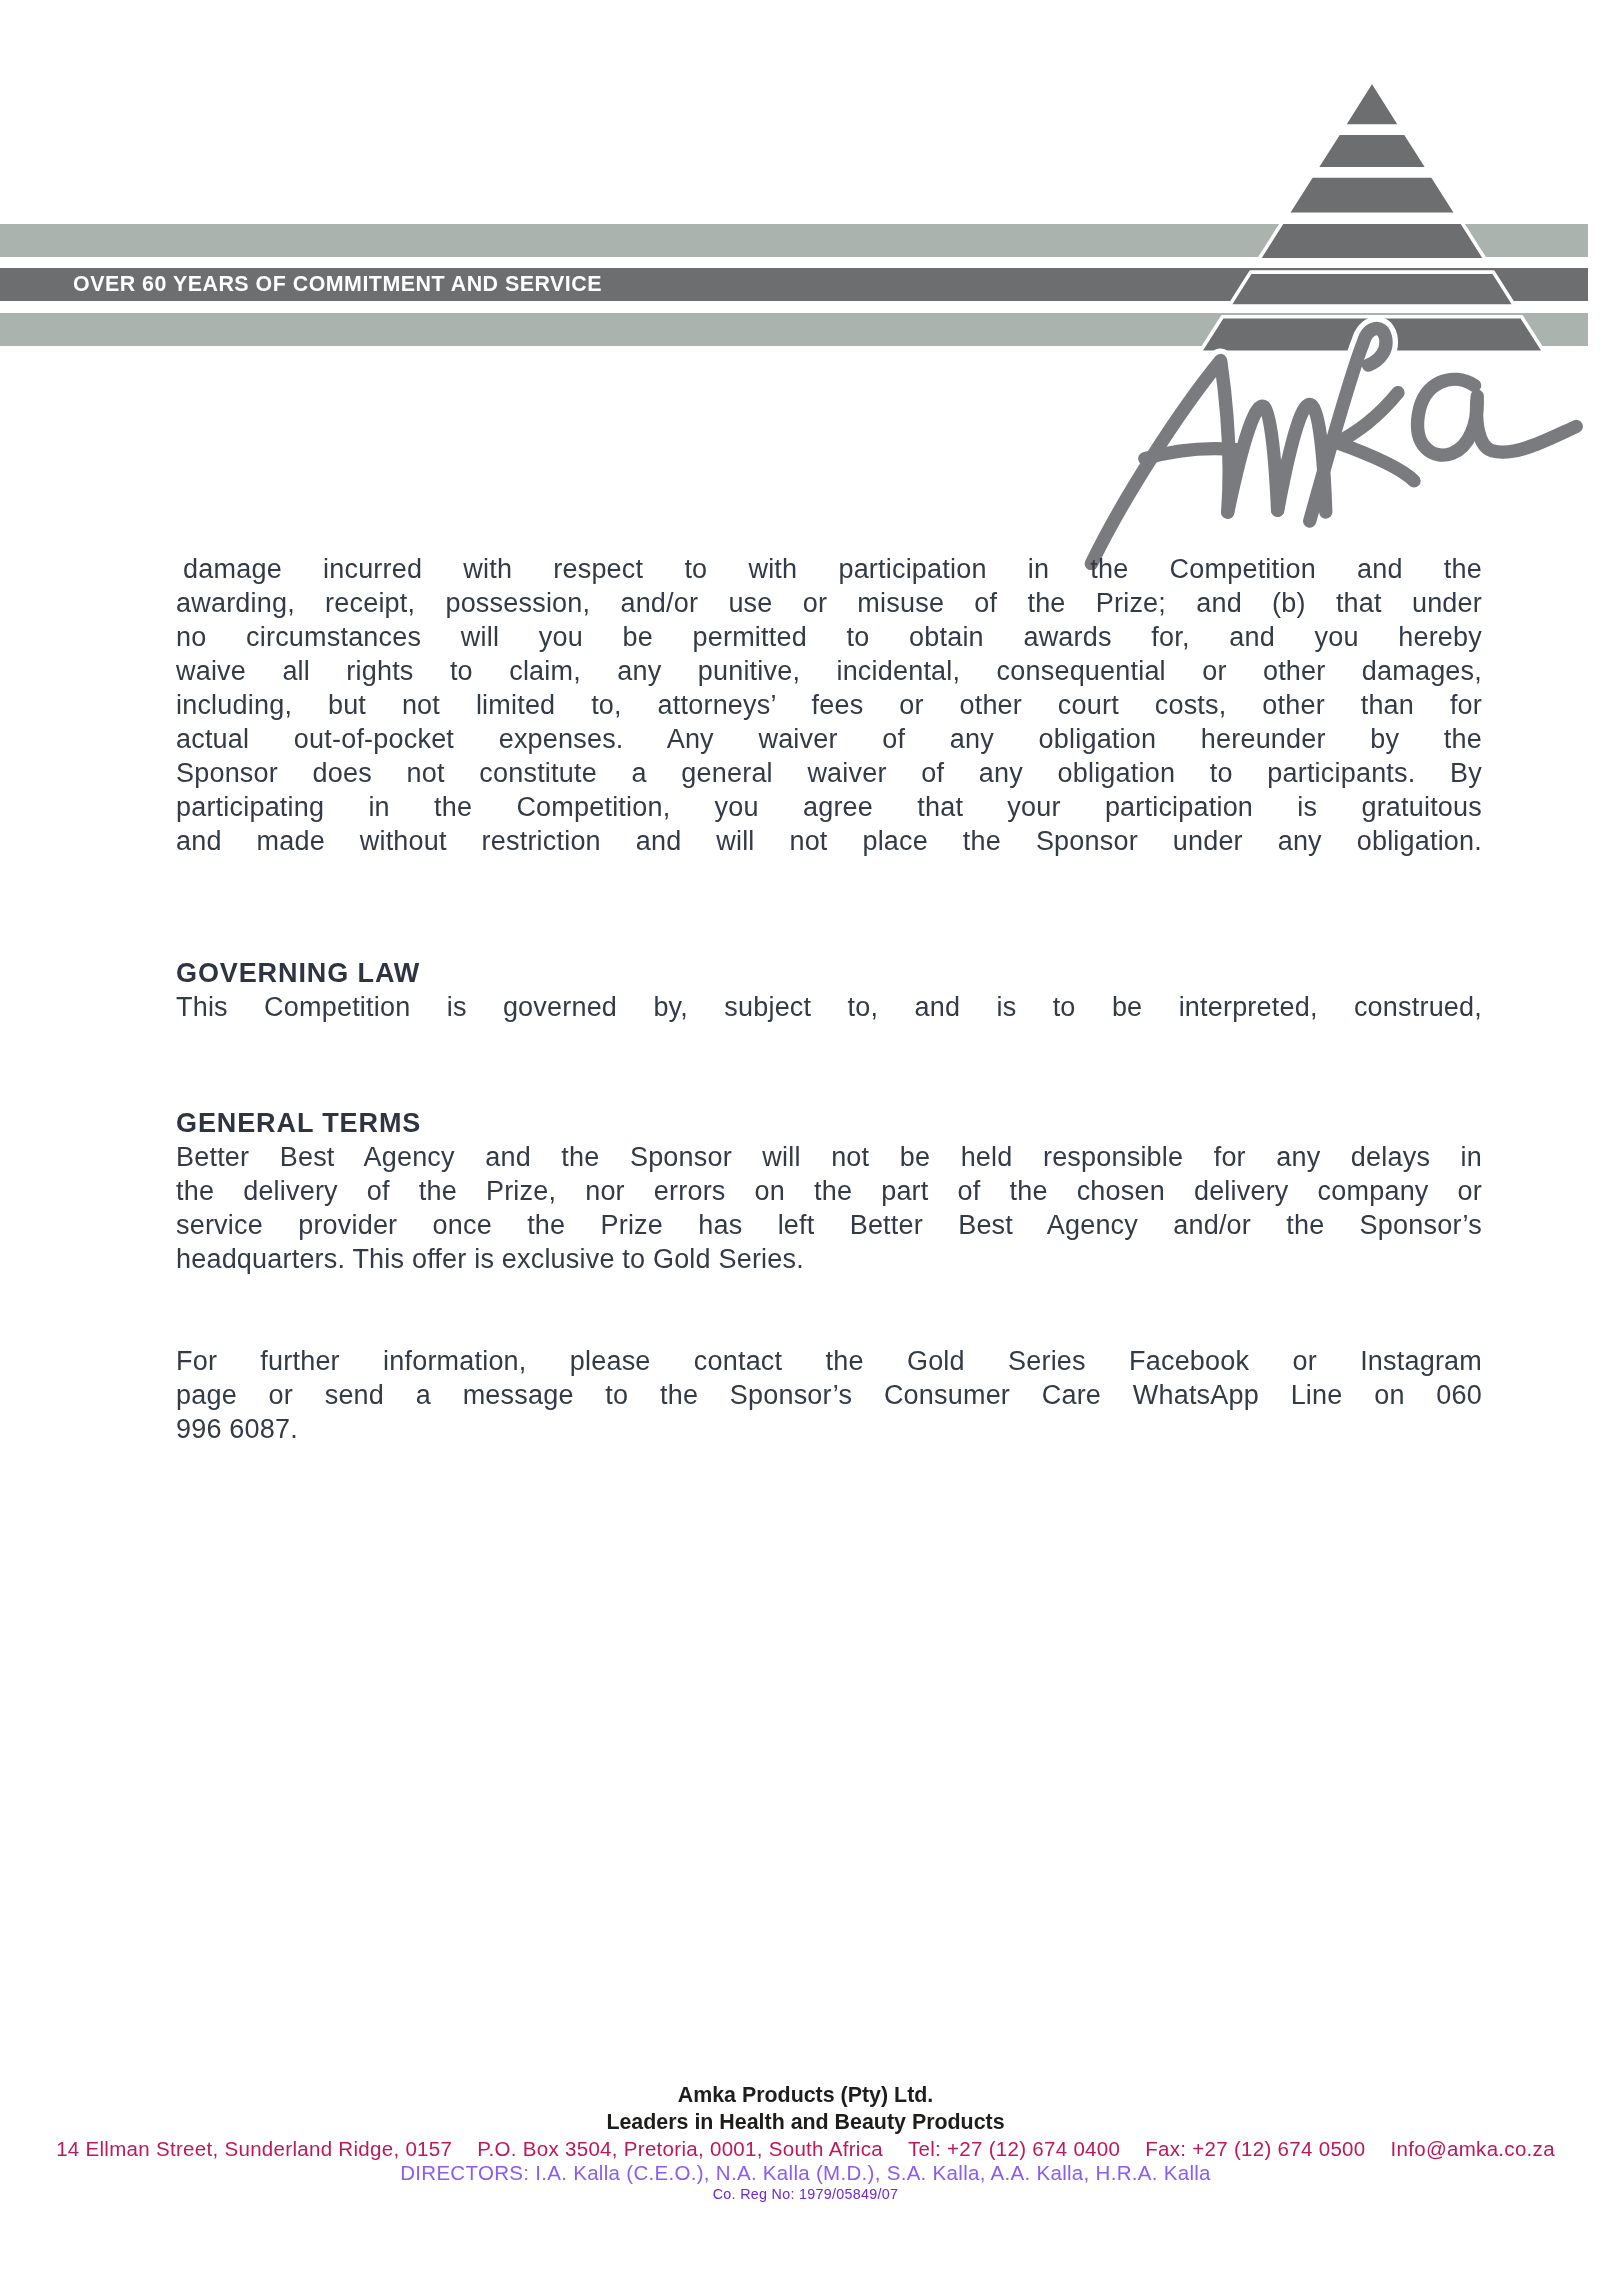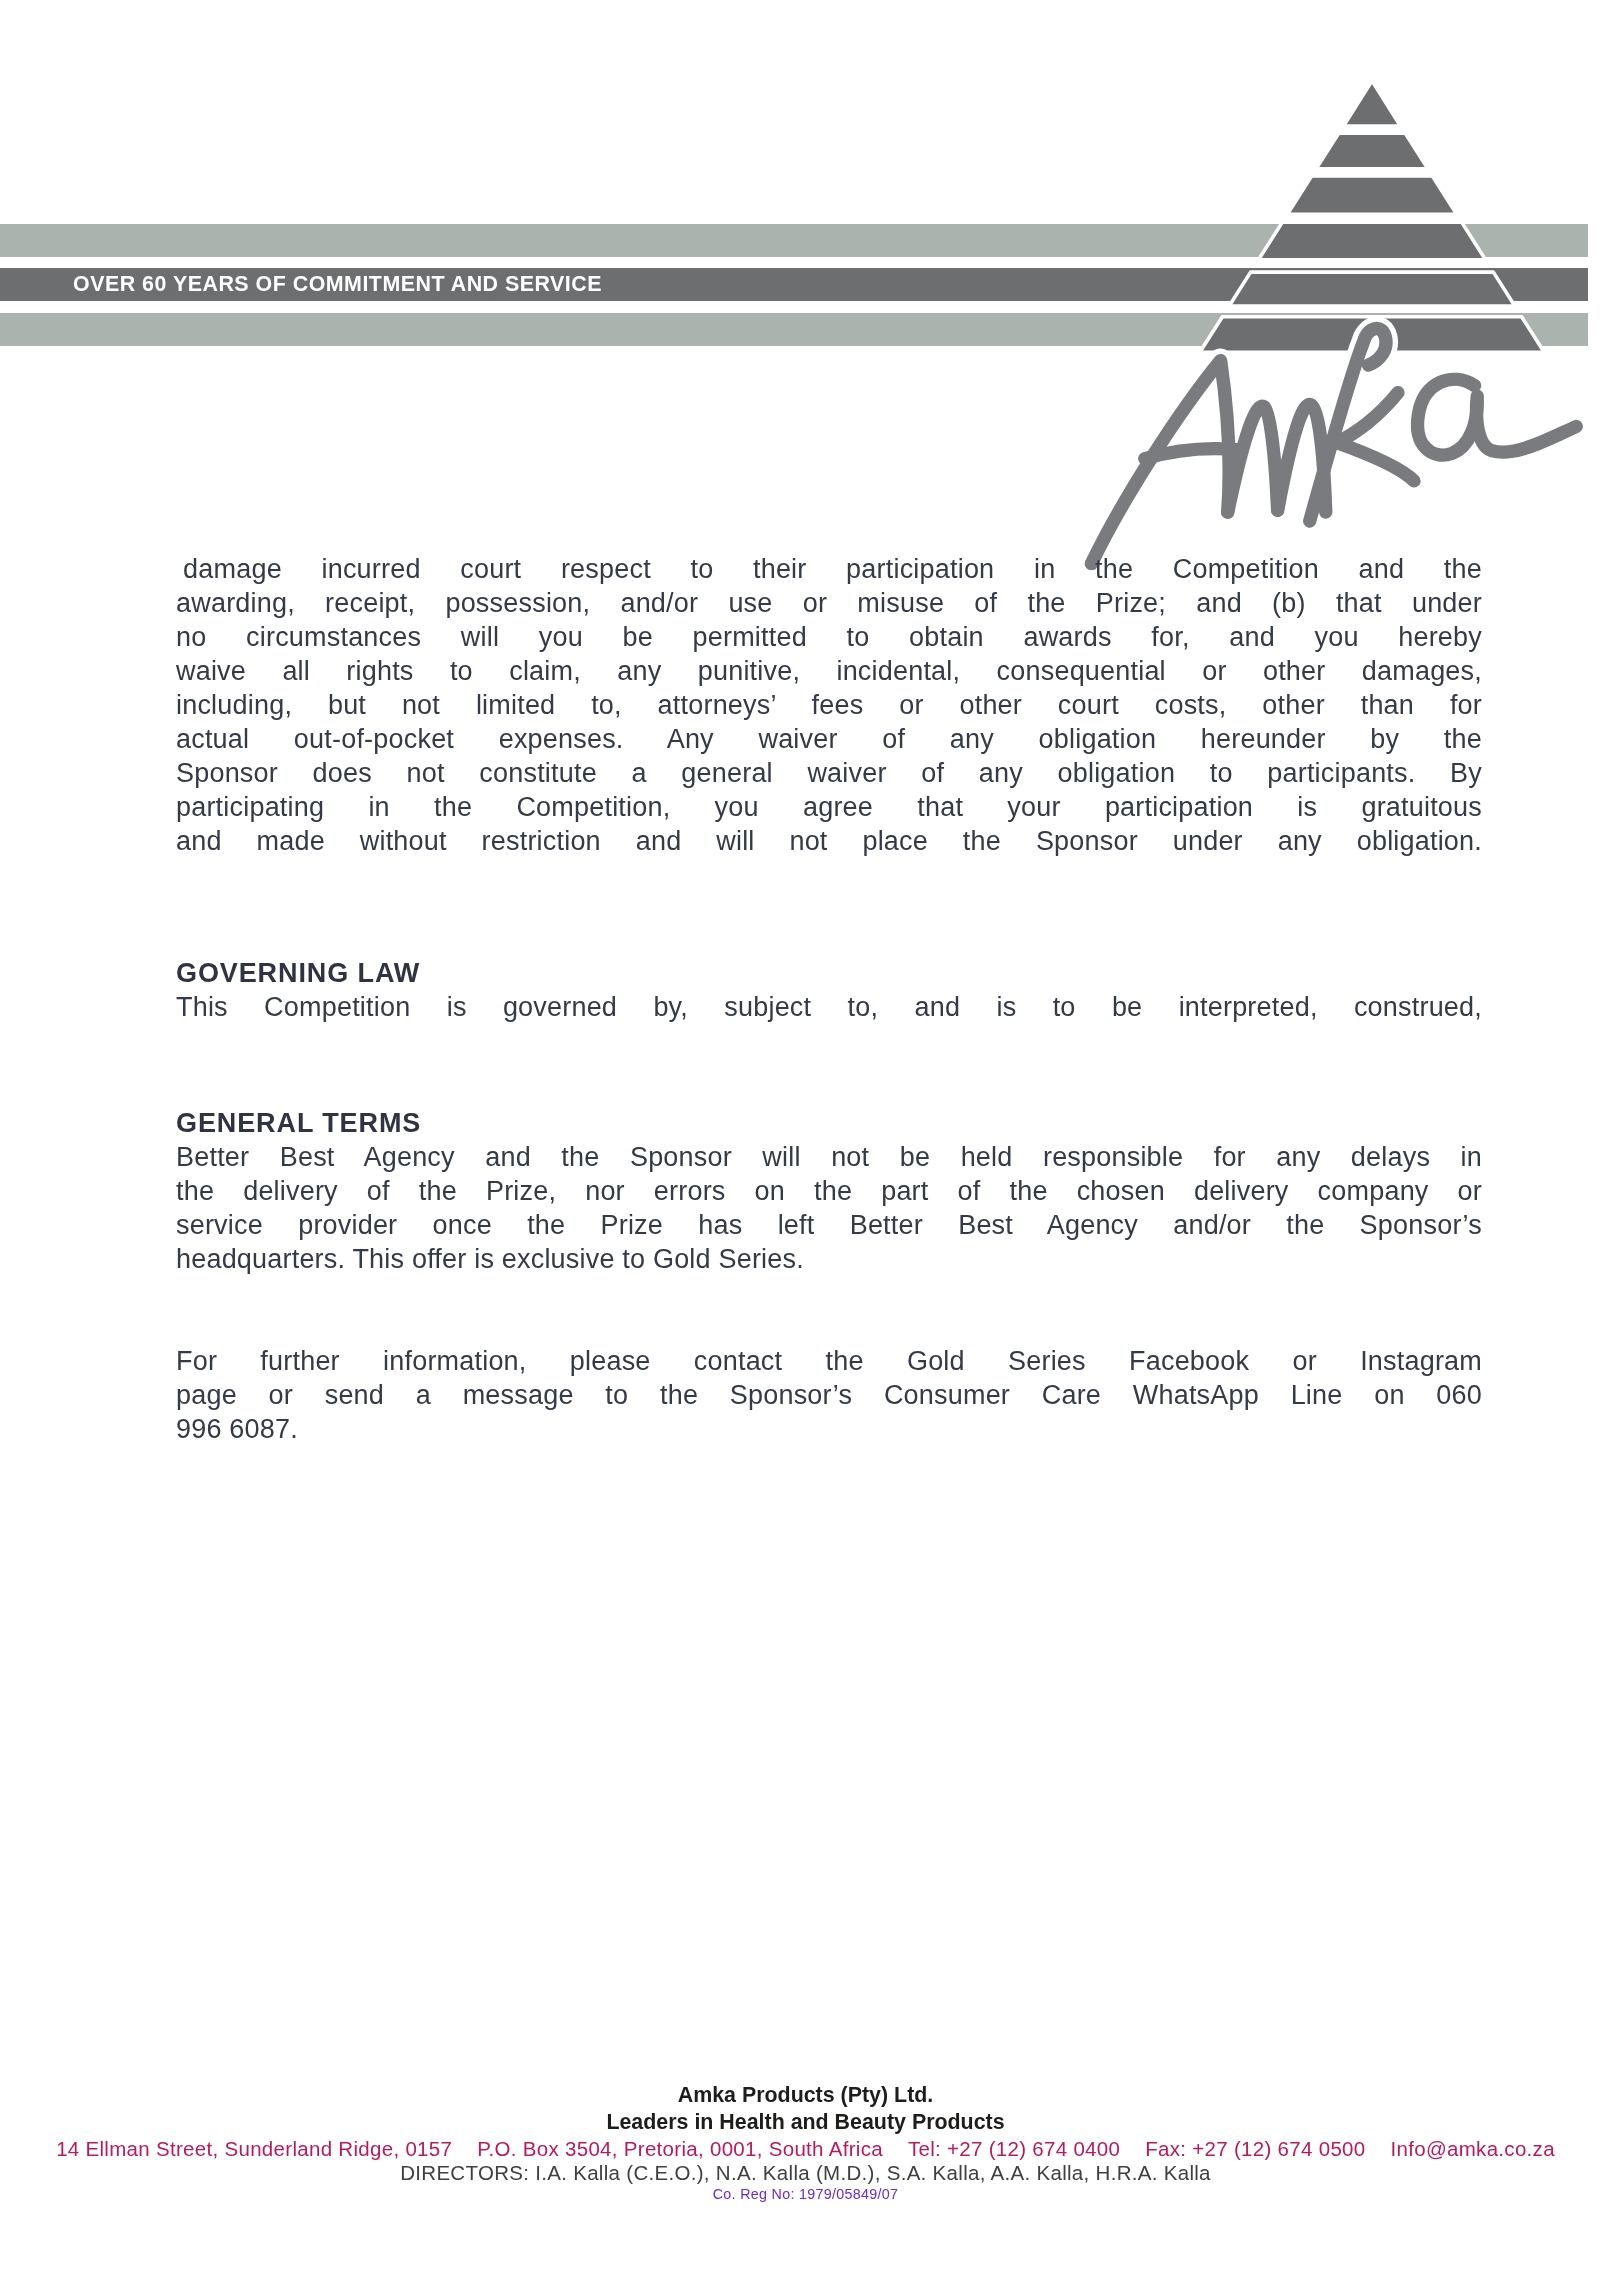--- a/index.html
+++ b/index.html
@@ -42,21 +42,21 @@
   .mt-h2{margin-top:82px;}
   .mt-p4{margin-top:68px;}
   
   .footer{
     position:absolute;left:8px;top:2082px;width:1595px;text-align:center;
   }
   .footer-company{font-size:21.4px;line-height:27px;font-weight:bold;color:#1d1d1b;}
   .footer-tagline{font-size:21.4px;line-height:27px;font-weight:bold;color:#1d1d1b;}
   .footer-address{font-size:20.5px;line-height:25px;color:#be185d;letter-spacing:0.3px;}
   .footer-address .seg{display:inline-block;margin:0 12.5px;white-space:nowrap;}
-  .footer-directors{font-size:20.5px;line-height:24px;color:#404040;letter-spacing:0.3px;}
+  .footer-directors{font-size:20.5px;line-height:24px;color:#8b5cf6;letter-spacing:0.3px;}
   .footer-reg{font-size:14.3px;line-height:19.6px;font-weight:normal;color:#6d28d9;letter-spacing:0.3px;}
 </style>
 </head>
 <body>
 
 <div class="page">
 
   <div class="bar bar-a"></div>
   <div class="bar bar-b">
     <div class="banner-text">OVER 60 YEARS OF COMMITMENT AND SERVICE</div>
@@ -94,21 +94,21 @@
       <path d="M270,230 C295,140 318,60 330,30 C335,12 351,8 355,24 C358,38 349,50 336,55"></path>
       <path d="M369,86 C348,112 322,132 300,142 C328,152 370,168 387,185"></path>
       <path d="M455,78 C430,62 398,74 392,110 C386,146 408,162 430,154 C450,146 458,120 458,96"></path>
       <path d="M458,90 C455,122 460,146 474,151 C500,159 538,138 569,124"></path>
     </g>
   </svg>
 
   <div class="doc-body">
 
     <div class="para para-p1 mt-p1">
-        <div class="line">damage incurred court respect to their participation in the Competition and the</div>
+        <div class="line">damage incurred with respect to with participation in the Competition and the</div>
         <div class="line">awarding, receipt, possession, and/or use or misuse of the Prize; and (b) that under</div>
         <div class="line">no circumstances will you be permitted to obtain awards for, and you hereby</div>
         <div class="line">waive all rights to claim, any punitive, incidental, consequential or other damages,</div>
         <div class="line">including, but not limited to, attorneys’ fees or other court costs, other than for</div>
         <div class="line">actual out-of-pocket expenses. Any waiver of any obligation hereunder by the</div>
         <div class="line">Sponsor does not constitute a general waiver of any obligation to participants. By</div>
         <div class="line">participating in the Competition, you agree that your participation is gratuitous</div>
         <div class="line">and made without restriction and will not place the Sponsor under any obligation.</div>
       </div>
 

